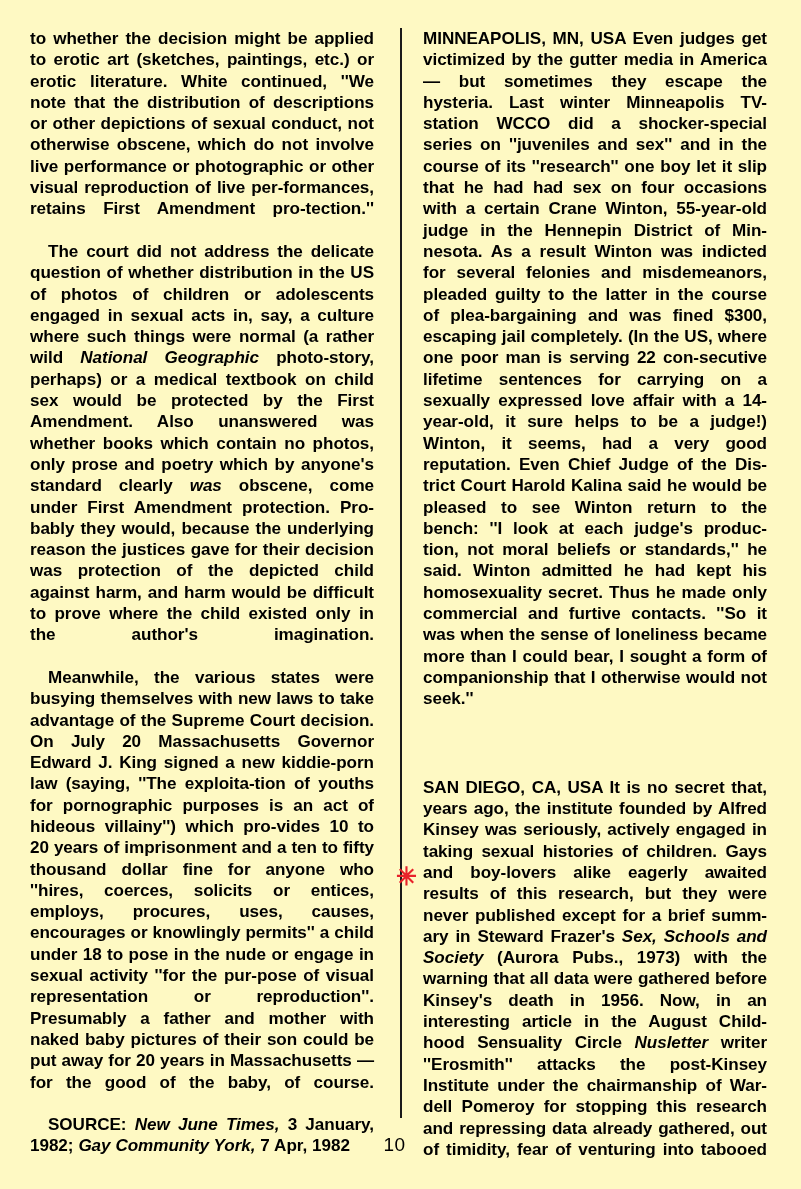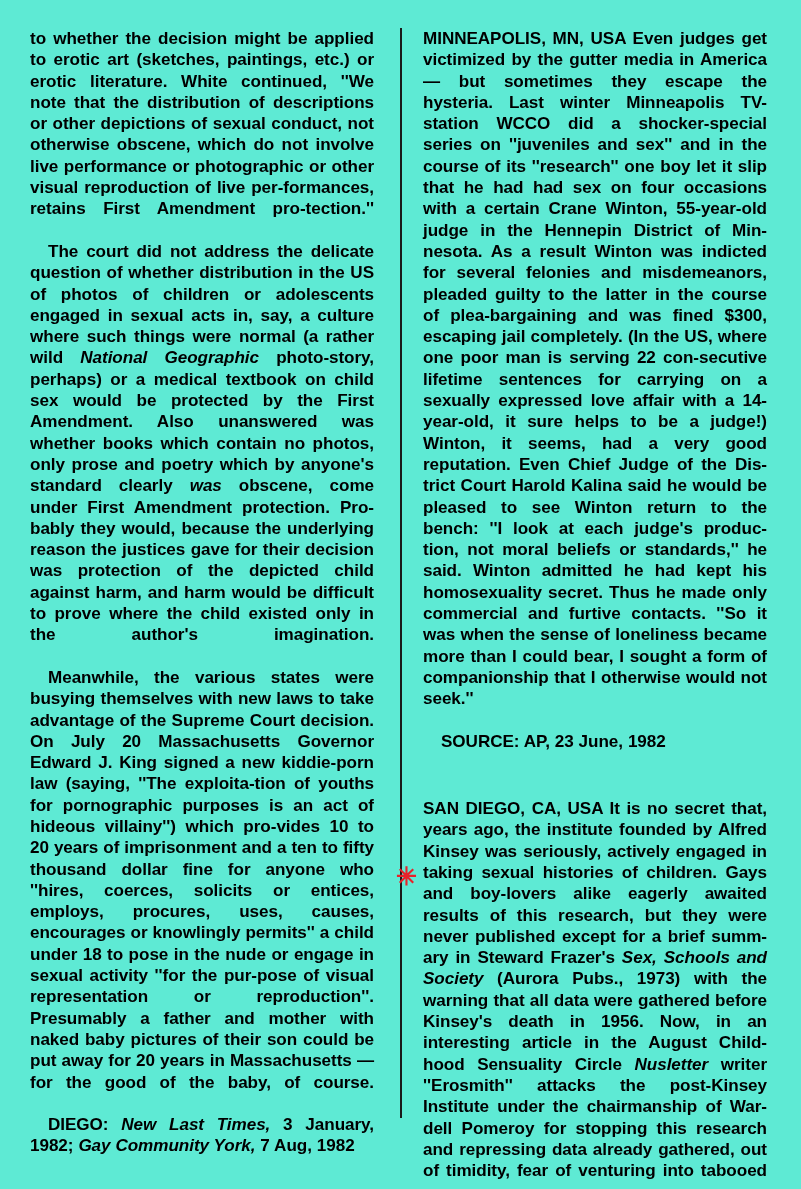--- a/index.html
+++ b/index.html
@@ -10,21 +10,21 @@
   }
   body {
     font-family: "Liberation Sans", sans-serif;
     color: #000000;
   }
 
   .page {
     position: relative;
     width: 801px;
     height: 1189px;
-    background: #5eead4;
+    background: #fef9c3;
     overflow: hidden;
     box-sizing: border-box;
   }
 
   
   .column-divider {
     position: absolute;
     left: 400px;
     top: 28px;
     width: 2px;
@@ -130,35 +130,35 @@
   <div class="col col-left">
 
     <div class="article">
 
       <p class="para">to whether the decision might be applied to erotic art (sketches, paintings, etc.) or erotic literature. White continued, ''We note that the distribution of descriptions or other depictions of sexual conduct, not otherwise obscene, which do not involve live performance or photographic or other visual reproduction of live per-formances, retains First Amendment pro-tection.''</p>
 
       <p class="para indent"><span>The court did not address the delicate question of whether distribution in the US of photos of children or adolescents engaged in sexual acts in, say, a culture where such things were normal (a rather wild </span><i>National Geographic</i><span> photo-story, perhaps) or a medical textbook on child sex would be protected by the First Amendment. Also unanswered was whether books which contain no photos, only prose and poetry which by anyone's standard clearly </span><i>was</i><span> obscene, come under First Amendment protection. Pro-bably they would, because the underlying reason the justices gave for their decision was protection of the depicted child against harm, and harm would be difficult to prove where the child existed only in the author's imagination.</span></p>
 
       <p class="para indent">Meanwhile, the various states were busying themselves with new laws to take advantage of the Supreme Court decision. On July 20 Massachusetts Governor Edward J. King signed a new kiddie-porn law (saying, ''The exploita-tion of youths for pornographic purposes is an act of hideous villainy'') which pro-vides 10 to 20 years of imprisonment and a ten to fifty thousand dollar fine for anyone who ''hires, coerces, solicits or entices, employs, procures, uses, causes, encourages or knowlingly permits'' a child under 18 to pose in the nude or engage in sexual activity ''for the pur-pose of visual representation or reproduction''. Presumably a father and mother with naked baby pictures of their son could be put away for 20 years in Massachusetts — for the good of the baby, of course.</p>
 
-      <p class="para src nostretch"><span>DIEGO: </span><i>New Last Times,</i><span> 3 January, 1982; </span><i>Gay Community York,</i><span> 7 Aug, 1982</span></p>
+      <p class="para src nostretch"><span>SOURCE: </span><i>New June Times,</i><span> 3 January, 1982; </span><i>Gay Community York,</i><span> 7 Apr, 1982</span></p>
 
     </div>
   </div>
 
   <div class="col col-right">
 
     <div class="article">
       <p class="para">MINNEAPOLIS, MN, USA Even judges get victimized by the gutter media in America — but sometimes they escape the hysteria. Last winter Minneapolis TV-station WCCO did a shocker-special series on ''juveniles and sex'' and in the course of its ''research'' one boy let it slip that he had had sex on four occasions with a certain Crane Winton, 55-year-old judge in the Hennepin District of Min-nesota. As a result Winton was indicted for several felonies and misdemeanors, pleaded guilty to the latter in the course of plea-bargaining and was fined $300, escaping jail completely. (In the US, where one poor man is serving 22 con-secutive lifetime sentences for carrying on a sexually expressed love affair with a 14-year-old, it sure helps to be a judge!) Winton, it seems, had a very good reputation. Even Chief Judge of the Dis-trict Court Harold Kalina said he would be pleased to see Winton return to the bench: ''I look at each judge's produc-tion, not moral beliefs or standards,'' he said. Winton admitted he had kept his homosexuality secret. Thus he made only commercial and furtive contacts. ''So it was when the sense of loneliness became more than I could bear, I sought a form of companionship that I otherwise would not seek.''</p>
-      <p class="para src nostretch">SOURCE: AP, 23 June, 1982</p>
     </div>
 
     <div class="article">
       <p class="para"><span>SAN DIEGO, CA, USA It is no secret that, years ago, the institute founded by Alfred Kinsey was seriously, actively engaged in taking sexual histories of children. Gays and boy-lovers alike eagerly awaited results of this research, but they were never published except for a brief summ-ary in </span><span class="red-underline">Steward Frazer</span><span>'s </span><i>Sex, Schools and Society</i><span> (Aurora Pubs., 1973) with the warning that all data were gathered before Kinsey's death in 1956. Now, in an interesting article in the August Child-hood Sensuality Circle </span><i>Nusletter</i><span> writer ''Erosmith'' attacks the post-Kinsey Institute under the chairmanship of War-dell Pomeroy for stopping this research and repressing data already gathered, out of timidity, fear of venturing into tabooed</span></p>
     </div>
 
   </div>
 
   <div class="margin-asterisk">✳</div>
 
+  <div class="page-number">10</div>
 
 
 </div>
 
 </body></html>

